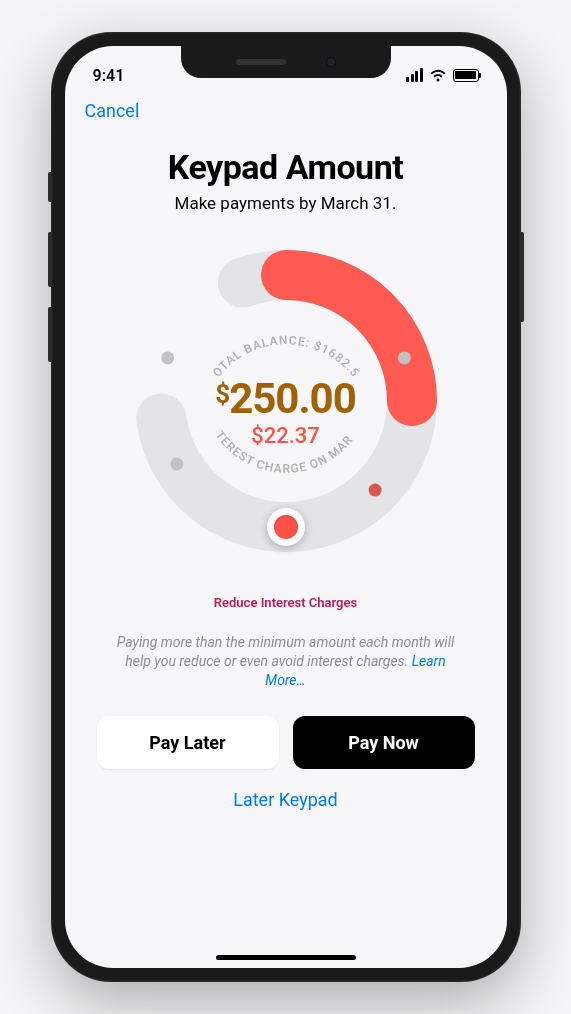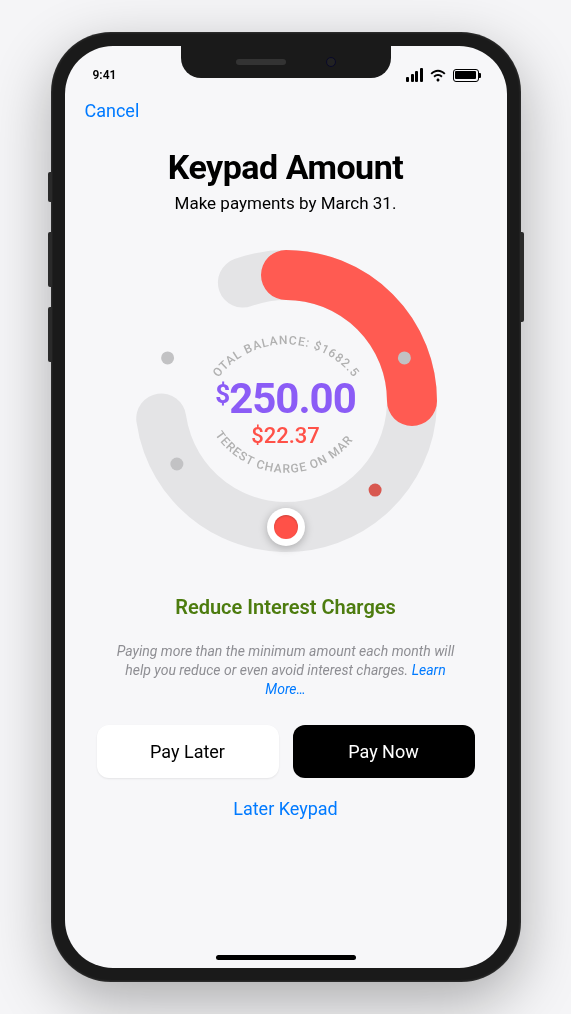--- a/index.html
+++ b/index.html
@@ -85,21 +85,21 @@
       border-radius: 50%;
       border: 1px solid #0a0a2a;
     }
     .status-bar {
       display: flex;
       justify-content: space-between;
       align-items: center;
       padding: 14px 28px 0;
       height: 44px;
       font-weight: 600;
-      font-size: 12px;
+      font-size: 16px;
     }
     .status-right {
       display: flex;
       align-items: center;
       gap: 6px;
     }
     .signal-bars {
       display: flex;
       align-items: flex-end;
       gap: 1.5px;
@@ -180,21 +180,21 @@
       width: 100%;
       height: 100%;
       display: flex;
       flex-direction: column;
       justify-content: center;
       align-items: center;
     }
     .amount {
       font-size: 42px;
       font-weight: 700;
-      color: #8b5cf6;
+      color: #a16207;
       letter-spacing: -1px;
       margin-top: 19px;
     }
     .amount .dollar {
       font-size: 26px;
       vertical-align: 10px;
       font-weight: 700;
     }
     .interest-amount {
       font-size: 22px;
@@ -235,23 +235,23 @@
     }
     .tick.t1 { transform: translate(-50%,-50%) rotate(-20deg) translate(126px) rotate(20deg); }
     .tick.t2 { transform: translate(-50%,-50%) rotate(45deg) translate(126px) rotate(-45deg); background:#d85850; }
     .tick.t3 { transform: translate(-50%,-50%) rotate(150deg) translate(126px) rotate(-150deg); }
     .tick.t4 { transform: translate(-50%,-50%) rotate(200deg) translate(126px) rotate(-200deg); }
     .info-section {
       margin-top: 34px;
       padding: 0 12px;
     }
     .info-title {
-      font-size: 20px;
+      font-size: 13px;
       font-weight: 600;
-      color: #4d7c0f;
+      color: #be185d;
     }
     .info-text {
       font-size: 14px;
       color: #8e8e93;
       line-height: 1.35;
       margin-top: 23px;
       font-style: italic;
     }
     .learn-more {
       color: #007aff;
@@ -261,21 +261,21 @@
       display: flex;
       gap: 14px;
       margin-top: 26px;
       padding: 0 4px;
     }
     .btn {
       flex: 1;
       padding: 16px 0;
       border-radius: 12px;
       font-size: 18px;
-      font-weight: 400;
+      font-weight: 700;
       border: none;
       cursor: pointer;
     }
     .btn.secondary {
       background: #fff;
       color: #000;
       box-shadow: 0 1px 2px rgba(0,0,0,0.08);
     }
     .btn.primary {
       background: #000;

